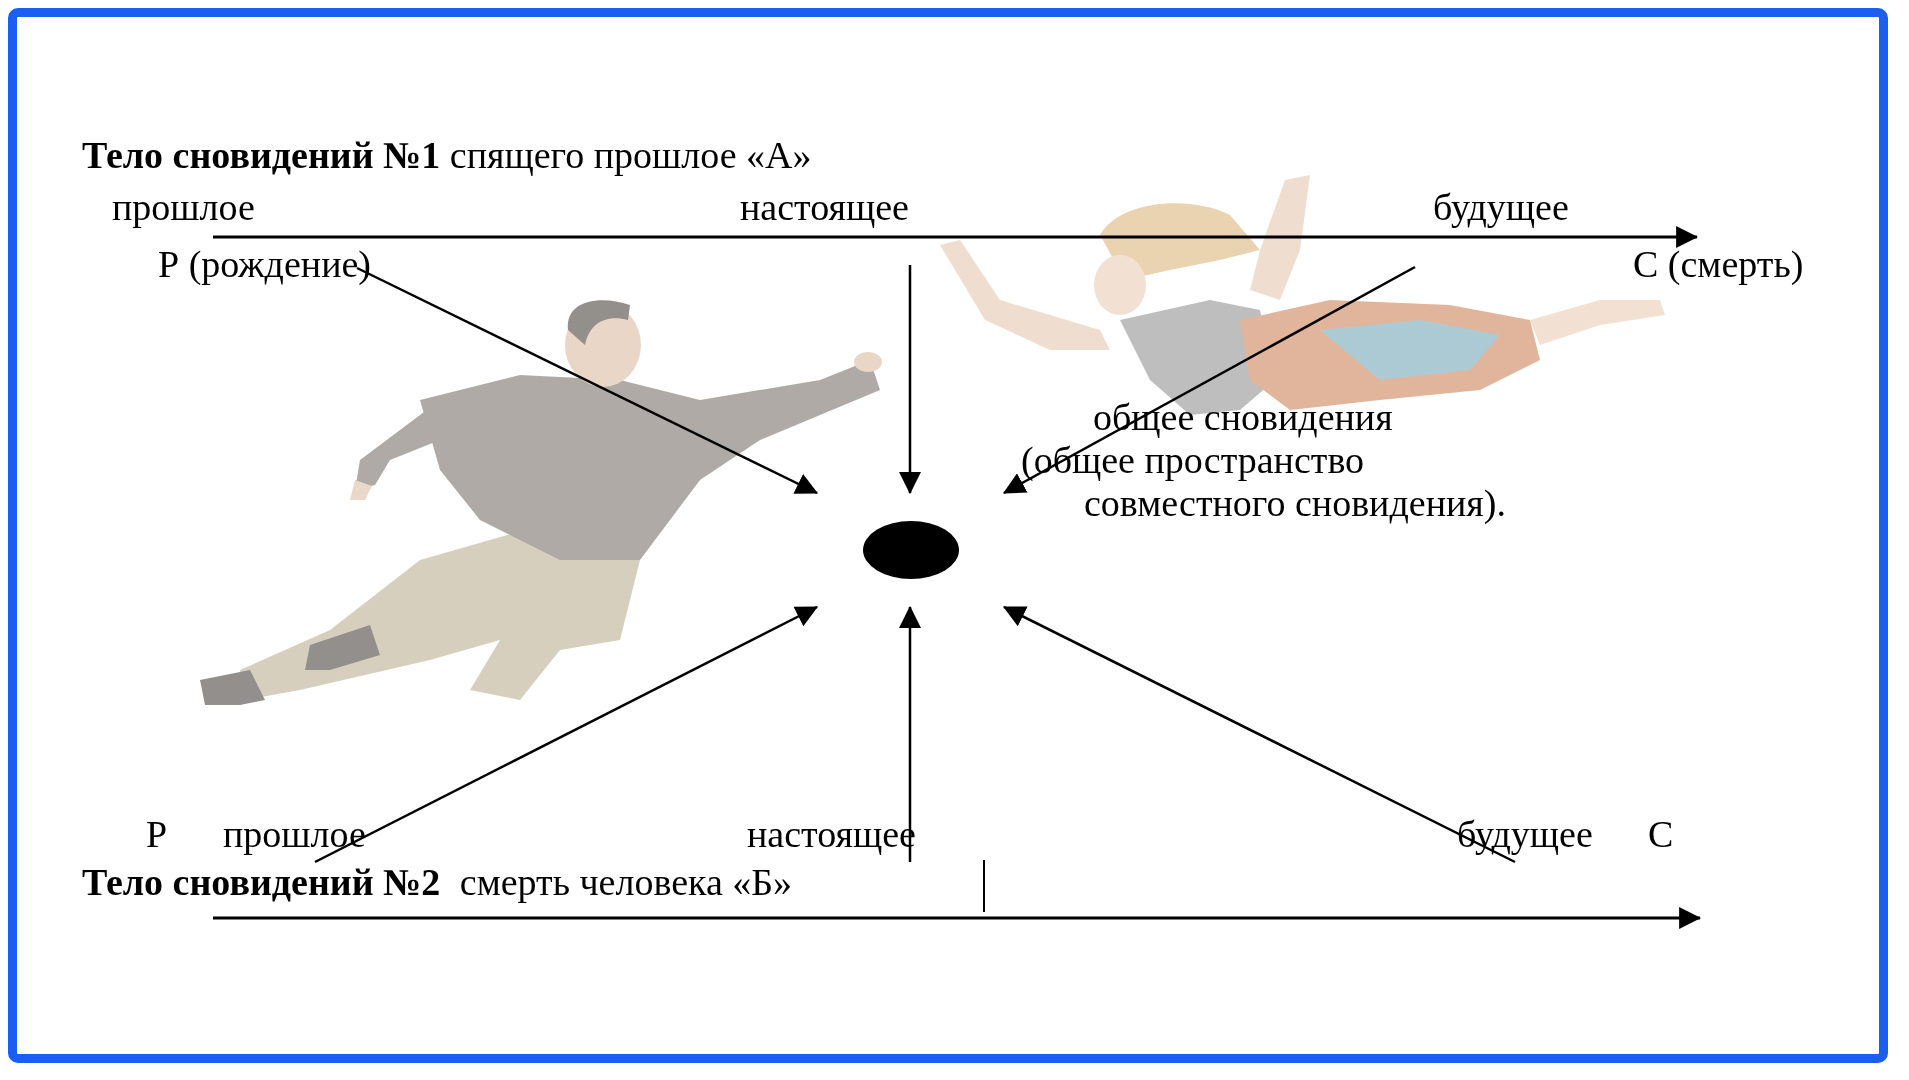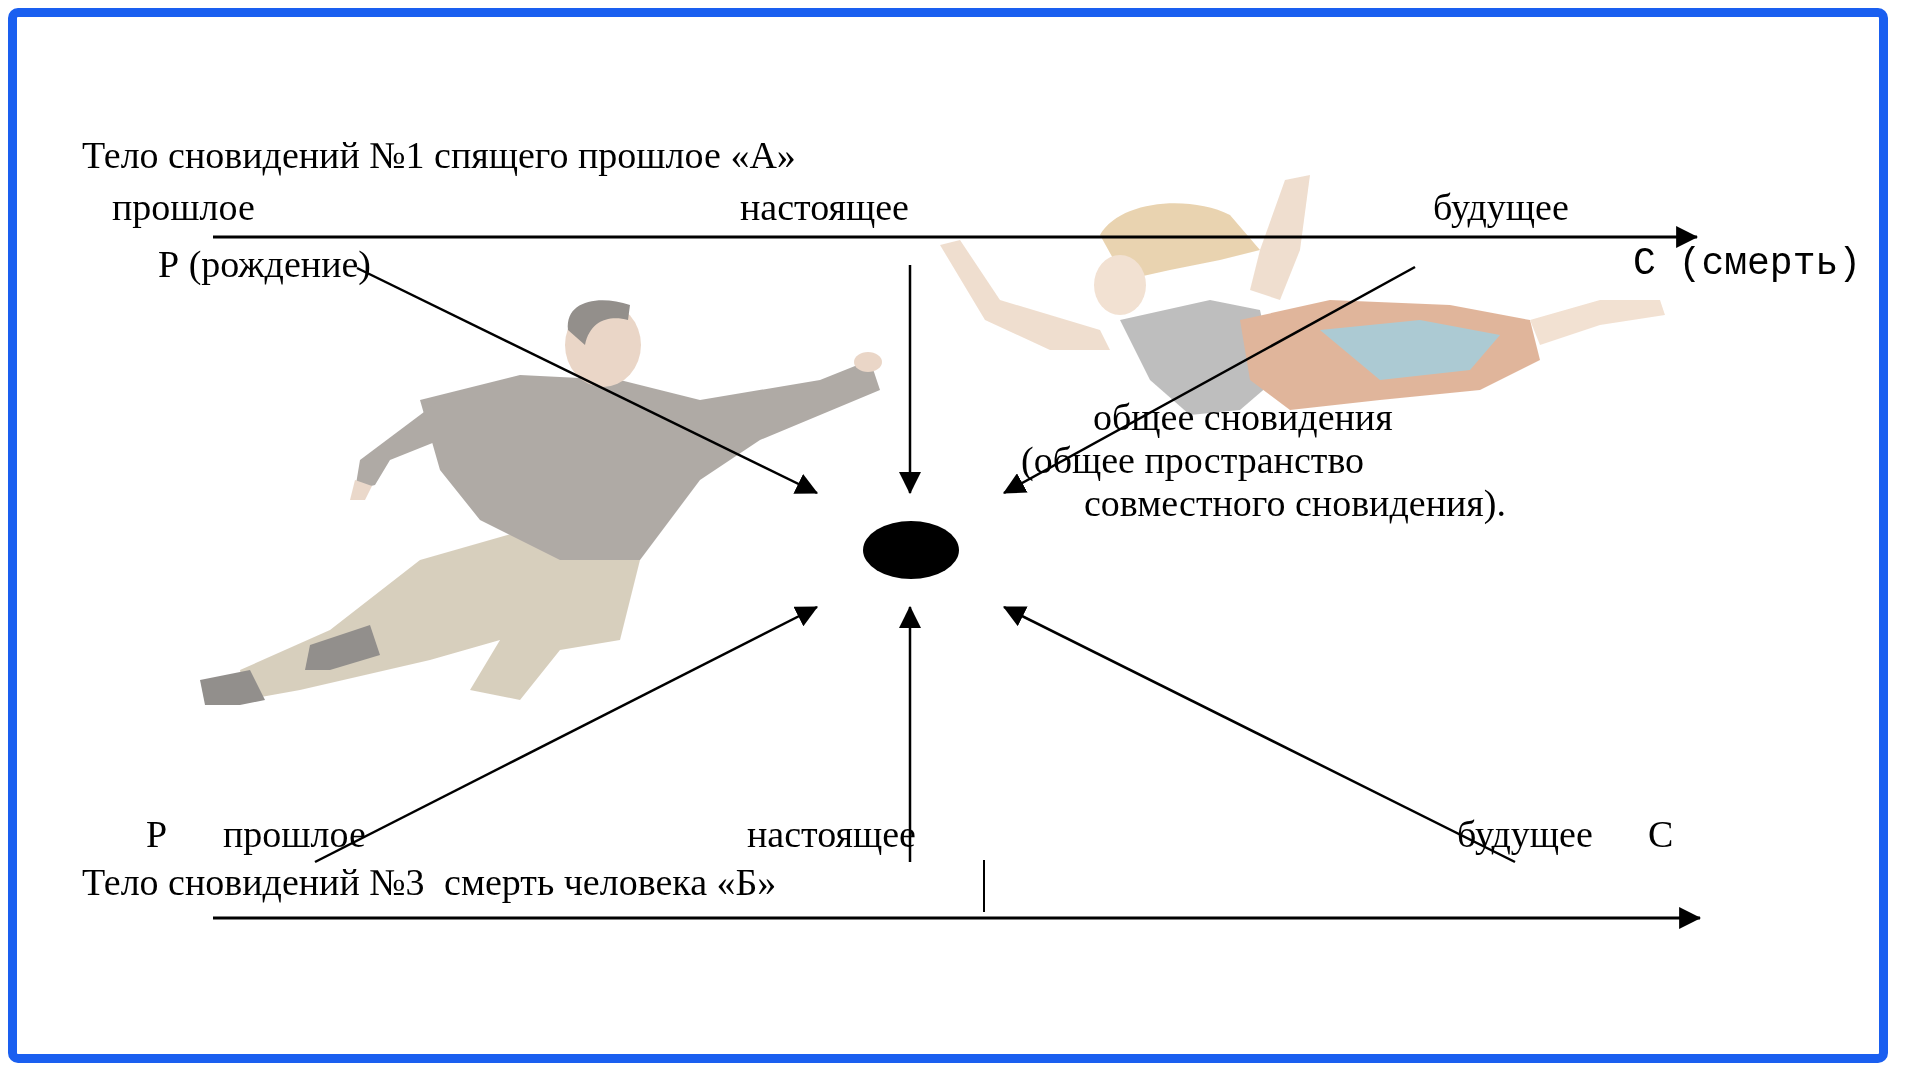--- a/index.html
+++ b/index.html
@@ -1,21 +1,21 @@
 <!DOCTYPE html>
 <html><head>
 <meta charset="utf-8">
 <style>
   html, body { margin:0; padding:0; background:#ffffff; }
   body { width:1909px; height:1080px; position:relative; overflow:hidden;
          font-family:"Liberation Serif","DejaVu Serif",serif; color:#000; }
   .frame { position:absolute; left:8px; top:8px; width:1880px; height:1055px;
            border:9px solid #1a5ff0; border-radius:10px; box-sizing:border-box; background:#fff; }
   .txt { position:absolute; font-size:38px; line-height:1; white-space:nowrap; }
-  .bold { font-weight:normal; }
+  .bold { font-weight:bold; }
   svg.layer { position:absolute; left:0; top:0; }
   .cursor { position:absolute; width:2px; background:#000; }
 </style>
 </head>
 <body>
 
 <div class="frame"></div>
 
 <svg class="layer" width="1909" height="1080" style="opacity:0.55">
 
@@ -81,28 +81,28 @@
 </svg>
 
 <div class="txt" style="left:82px; top:136px;">
   <span class="bold">Тело сновидений №1</span>
   <span>спящего прошлое «А»</span>
 </div>
 <div class="txt" style="left:112px; top:188px;">прошлое</div>
 <div class="txt" style="left:740px; top:188px;">настоящее</div>
 <div class="txt" style="left:1433px; top:188px;">будущее</div>
 <div class="txt" style="left:158px; top:245px;">Р (рождение)</div>
-<div class="txt" style="left:1633px; top:245px;font-family:Liberation Mono, monospace;">С (смерть)</div>
+<div class="txt" style="left:1633px; top:245px;">С (смерть)</div>
 
 <div class="txt" style="left:1093px; top:398px;">общее сновидения</div>
 <div class="txt" style="left:1021px; top:441px;">(общее пространство</div>
 <div class="txt" style="left:1084px; top:484px;">совместного сновидения).</div>
 
 <div class="txt" style="left:146px; top:815px;">Р</div>
 <div class="txt" style="left:223px; top:815px;">прошлое</div>
 <div class="txt" style="left:747px; top:815px;">настоящее</div>
 <div class="txt" style="left:1457px; top:815px;">будущее</div>
 <div class="txt" style="left:1648px; top:815px;">С</div>
 <div class="txt" style="left:82px; top:863px;">
-  <span class="bold">Тело сновидений №3</span>
+  <span class="bold">Тело сновидений №2</span>
   <span style="margin-left:10px;">смерть человека «Б»</span>
 </div>
 <div class="cursor" style="left:983px; top:860px; height:52px;"></div>
 
 </body></html>

